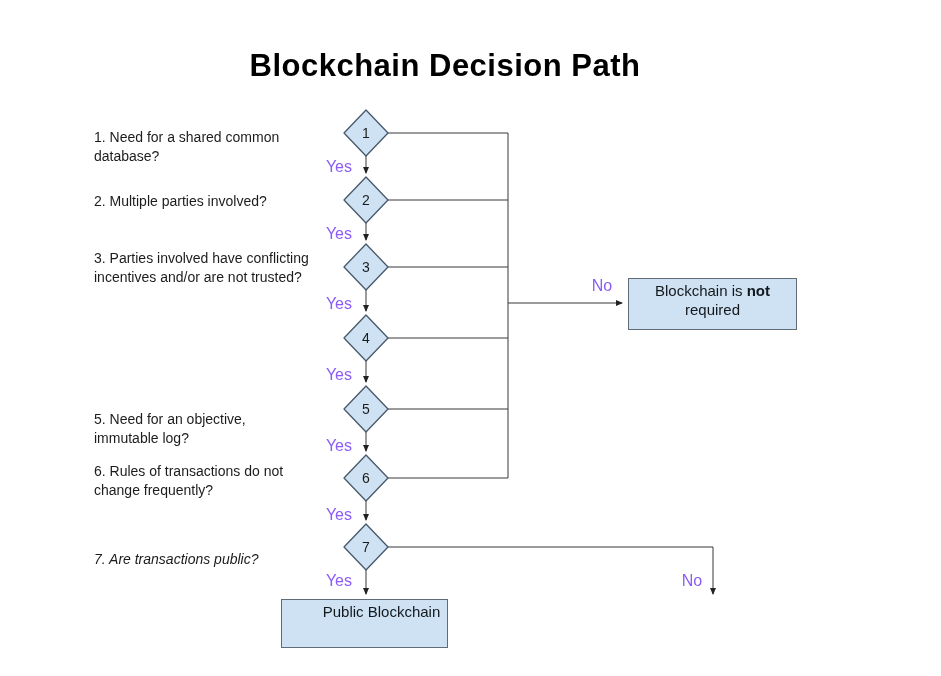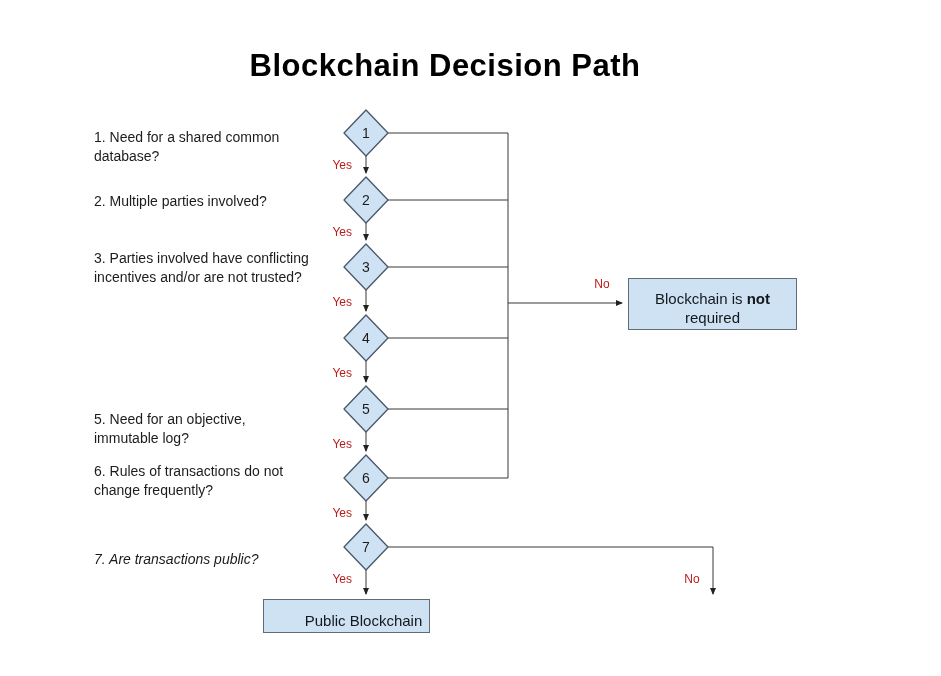--- a/index.html
+++ b/index.html
@@ -13,27 +13,27 @@
     letter-spacing:0.5px;
   }
   svg.canvas{position:absolute;left:0;top:0;}
   .question{
     position:absolute;left:94px;font-size:14px;line-height:19px;color:#1c1c1c;
   }
   .node-number{
     position:absolute;width:22px;text-align:center;font-size:14px;color:#1c1c1c;
   }
   .edge-label{
-    position:absolute;font-size:12px;color:#b91c1c;
+    position:absolute;font-size:16px;color:#8b5cf6;
   }
   .yes{width:40px;text-align:right;}
   .no{width:40px;text-align:center;}
   .box{
     position:absolute;background:#cfe2f3;border:1px solid #5f6b76;
-    display:flex;align-items:flex-end;justify-content:center;
+    display:flex;align-items:flex-start;justify-content:center;
     font-size:15px;color:#13181d;text-align:center;line-height:19px;
     box-sizing:border-box;padding:2px 6px;
   }
 </style>
 </head>
 <body>
 
 <div class="stage">
 
   <h1 class="title">Blockchain Decision Path</h1>
@@ -104,18 +104,18 @@
   <span class="edge-label no" style="left:672px;top:572px;">No</span>
 
   <div class="box" style="left:628px;top:278px;width:169px;height:52px;">
     <div>
       <span>Blockchain is</span>
       <b>not</b>
       <span>required</span>
     </div>
   </div>
 
-  <div class="box" style="left:263px;top:599px;width:167px;height:34px;padding-left:40px;">
+  <div class="box" style="left:281px;top:599px;width:167px;height:49px;padding-left:40px;">
     <span>Public Blockchain</span>
   </div>
 
 
 </div>
 
 </body></html>

